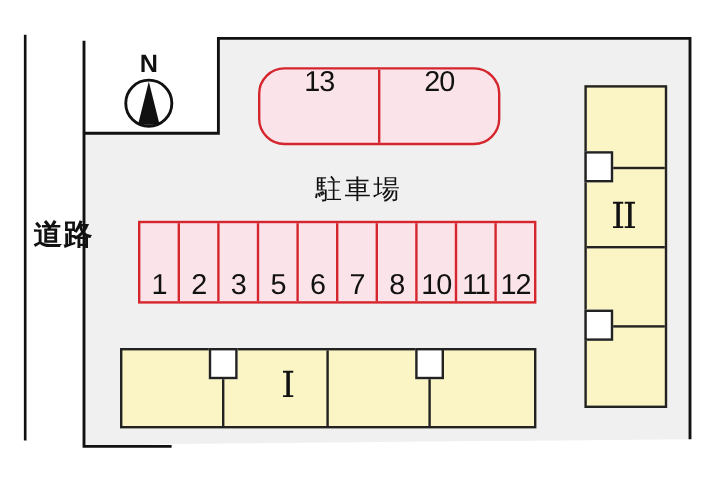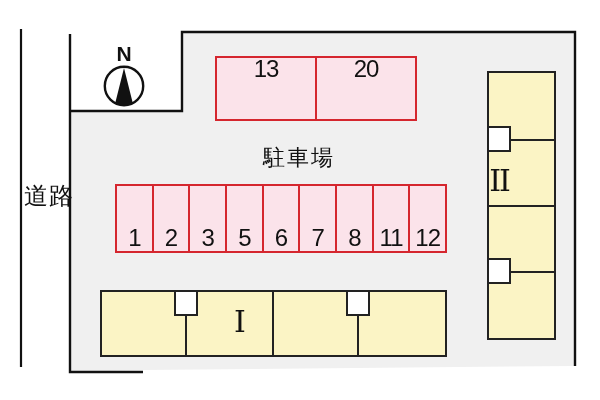--- a/index.html
+++ b/index.html
@@ -6,36 +6,36 @@
   #stage {
     position:relative; width:600px; height:400px; overflow:hidden;
     background:#ffffff;
     font-family:"Liberation Sans", sans-serif;
     color:#111;
   }
   #base-svg { position:absolute; left:0; top:0; }
 
   
   .map-label { position:absolute; line-height:1.05; text-align:center; white-space:nowrap; }
-  .road-label    { left:20px;  top:183px; width:58px;  font-size:24px; font-weight:400; letter-spacing:1px; }
+  .road-label    { left:20px;  top:183px; width:58px;  font-size:24px; font-weight:700; letter-spacing:1px;text-align:right; }
   .parking-label { left:261px; top:146px; width:76px;  font-size:22px; font-weight:400; letter-spacing:2px; }
   .roman-label   { font-family:"DejaVu Serif","Liberation Serif",serif; font-size:30px; line-height:30px; }
   .b1-label { left:226px; top:307px; width:28px; }
-  .b2-label { left:484px; top:166px; width:30px; letter-spacing:-2px; }
+  .b2-label { left:504px; top:166px; width:30px; letter-spacing:-2px; }
 
   
   .compass { position:absolute; left:102px; top:44px; width:44px; text-align:center; }
   .compass-n { font-size:21px; font-weight:bold; line-height:20px; height:20px; }
 
   
   .parking-row {
     position:absolute; display:flex; box-sizing:border-box;
     background:var(--parking-fill); border:2px solid var(--parking-border);
   }
-  .row-top    { left:215px; top:56px;  width:202px; height:65px; }
+  .row-top    { left:215px; top:56px;  width:202px; height:65px;border-radius:22px; }
   .row-middle { left:115px; top:184px; width:332px; height:69px; }
   .parking-row .cell {
     flex:1; display:flex; justify-content:center; box-sizing:border-box;
     border-right:2px solid var(--parking-border);
   }
   .parking-row .cell:last-child { border-right:none; }
   .row-top .cell    { align-items:flex-start; padding-top:1px; }
   .row-middle .cell { align-items:flex-end;  padding-bottom:3px; }
   .cell span { font-size:24px; line-height:0.85; letter-spacing:-1px; }
 
@@ -110,20 +110,23 @@
       <div class="cell">
         <span>6</span>
       </div>
       <div class="cell">
         <span>7</span>
       </div>
       <div class="cell">
         <span>8</span>
       </div>
       <div class="cell">
+        <span>10</span>
+      </div>
+      <div class="cell">
         <span>11</span>
       </div>
       <div class="cell">
         <span>12</span>
       </div>
     </div>
 
   <div class="building building-1">
     <div class="part b1-divider"></div>
     <div class="part b1-wall-a"></div>

